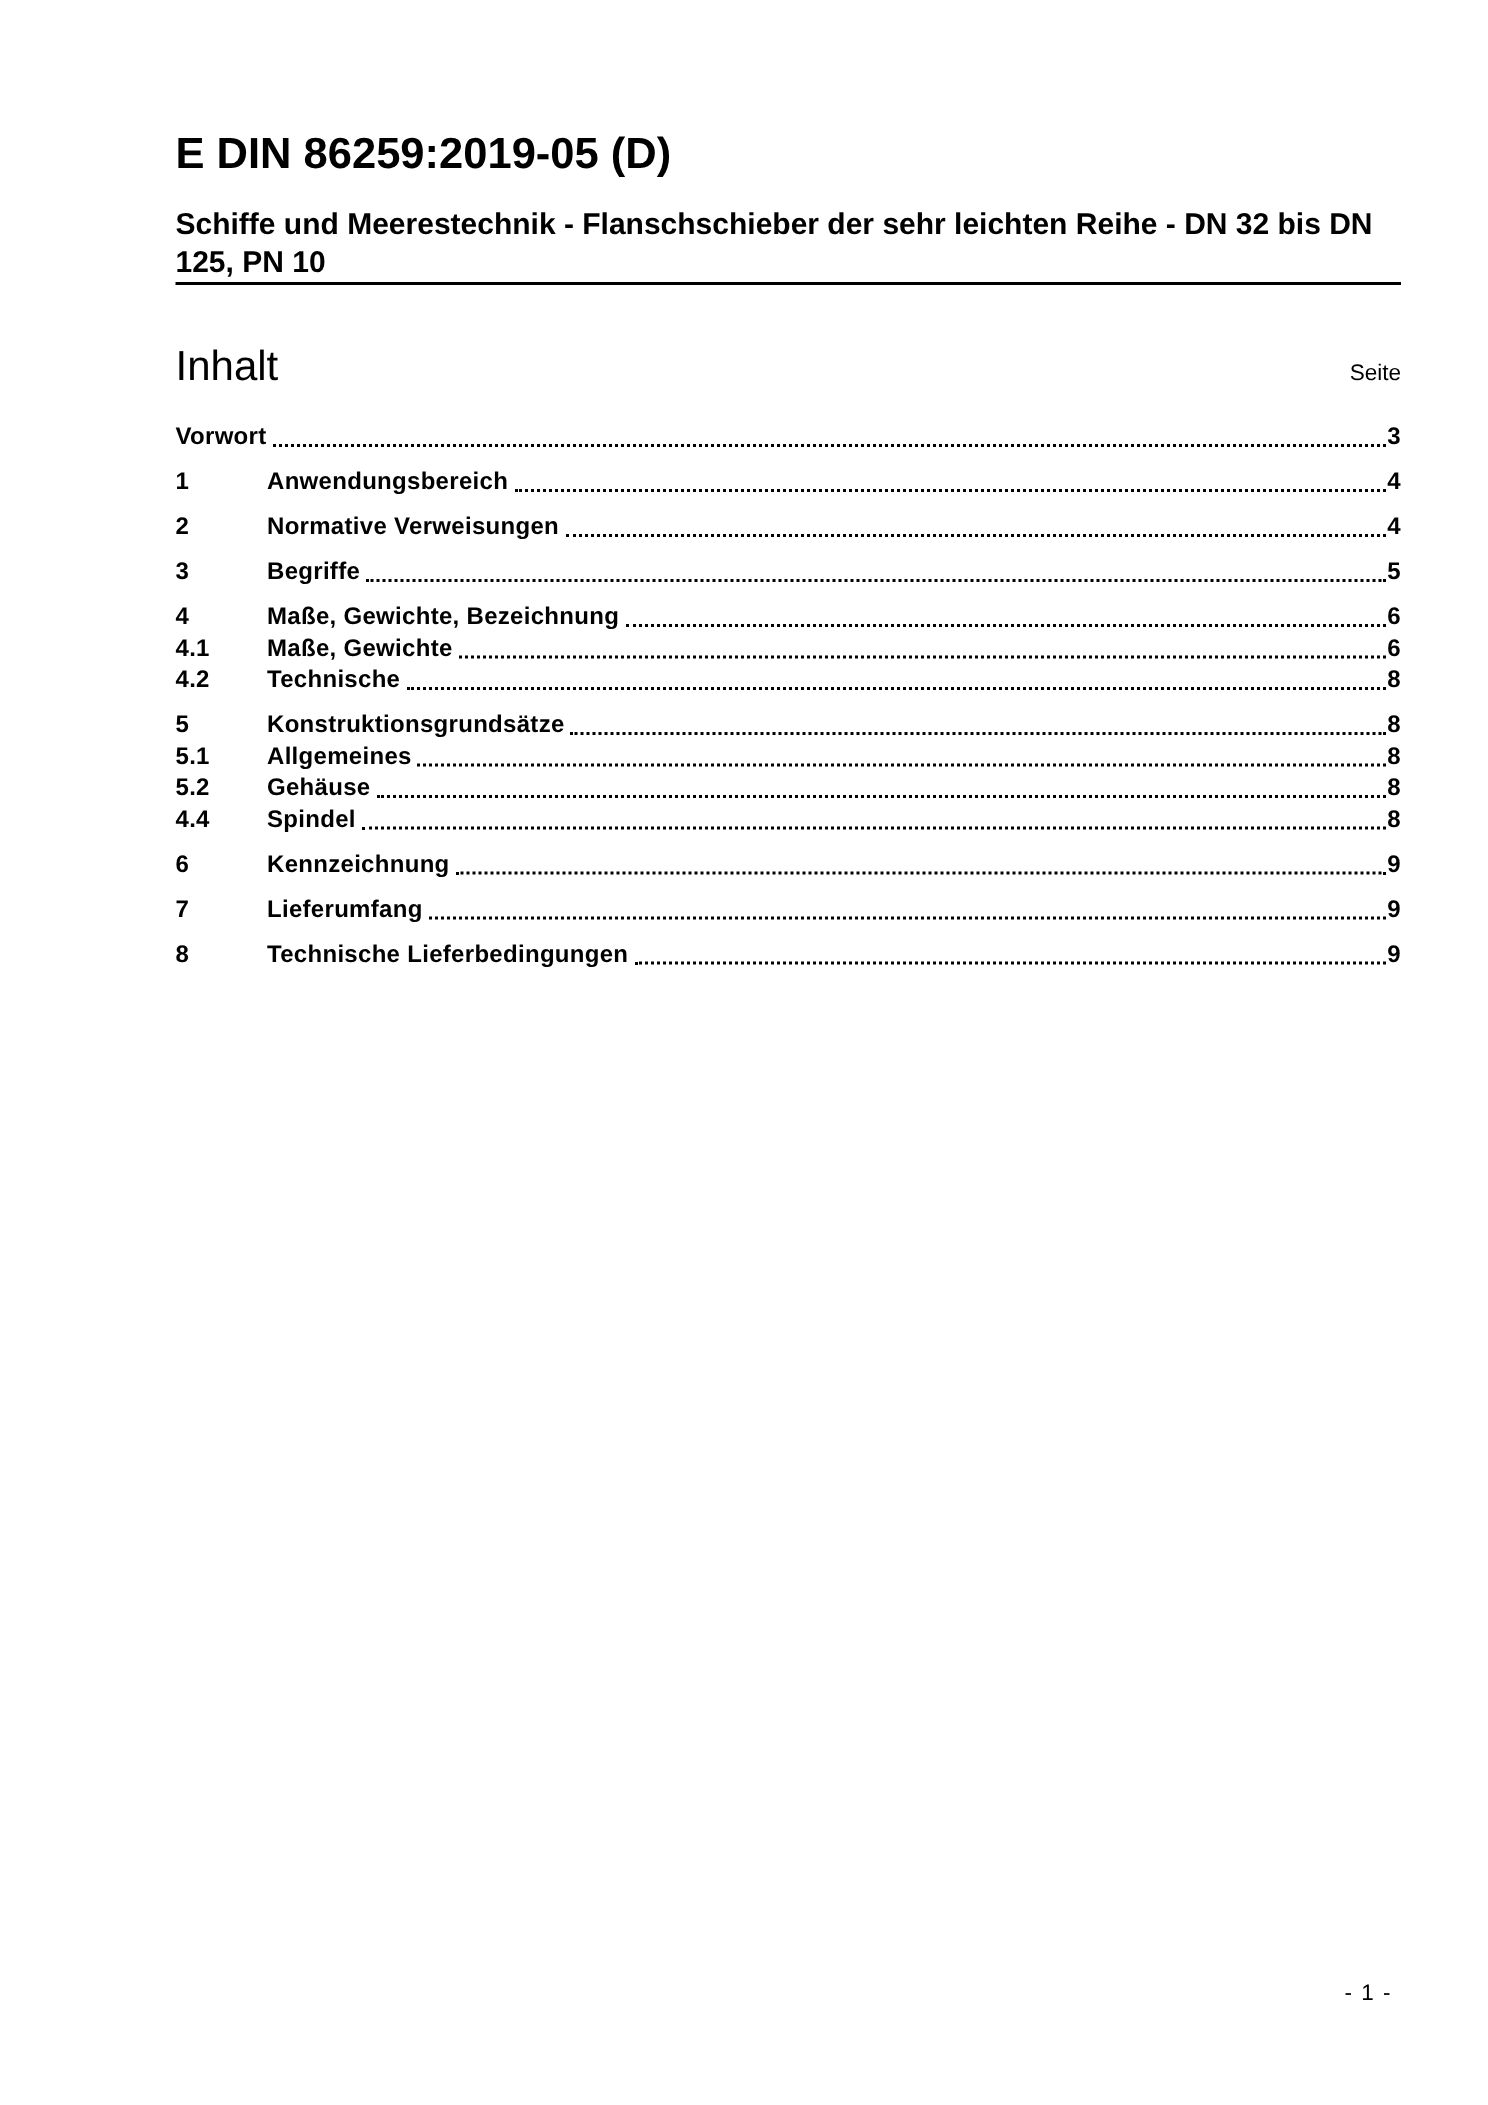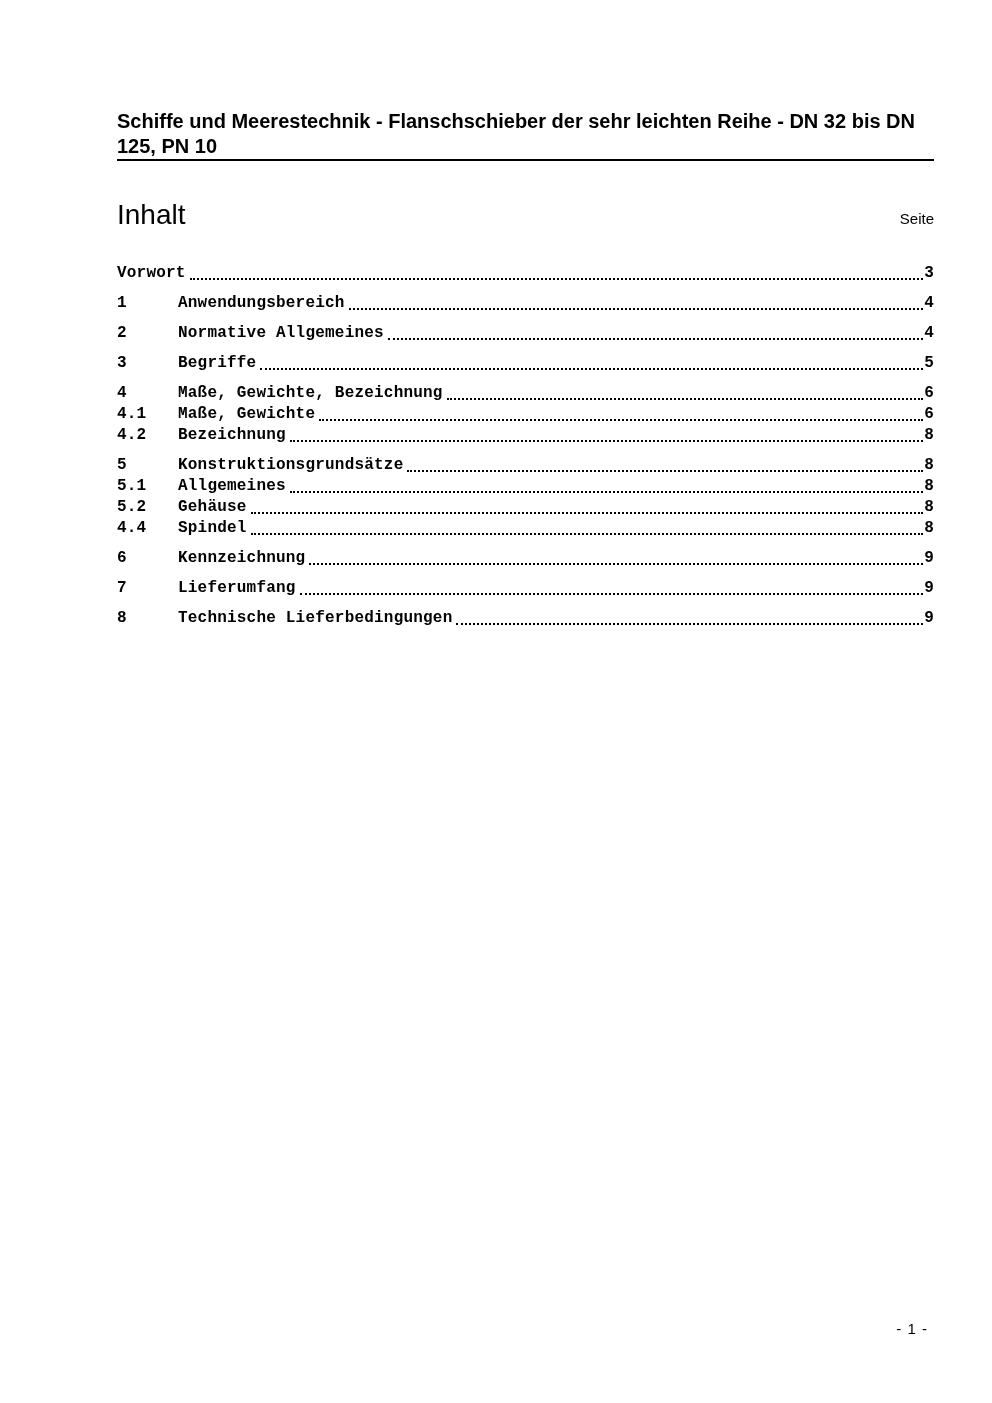--- a/index.html
+++ b/index.html
@@ -53,22 +53,22 @@
   .toc-heading {
     font-size: 28px;
     font-weight: 400;
     line-height: 30px;
   }
   .seite-label {
     font-size: 15px;
     font-weight: 400;
   }
   .toc {
-    margin-top: 33px;
-    font-family: Liberation Mono, monospace;
+    margin-top: 22px;
+    font-family: Liberation Sans, sans-serif;
     font-weight: 700;
     font-size: 16px;
     letter-spacing: 0.2px;
   }
   .toc-group {
     margin-bottom: 9px;
   }
   .toc-group:last-child {
     margin-bottom: 0;
   }
@@ -105,20 +105,21 @@
     font-weight: 400;
     letter-spacing: 1px;
   }
 </style>
 </head>
 <body>
 
 <div class="page">
   <div class="content">
 
+    <div class="doc-title">E DIN 86259:2019-05 (D)</div>
 
 
     <div class="doc-subtitle">Schiffe und Meerestechnik - Flanschschieber der sehr leichten Reihe - DN 32 bis DN 125, PN 10</div>
 
     <div class="toc-header">
       <div class="toc-heading">Inhalt</div>
       <div class="seite-label">Seite</div>
     </div>
 
     <div class="toc">
@@ -134,21 +135,21 @@
   <div class="toc-row">
     <span class="toc-num">1</span>
     <span class="toc-title">Anwendungsbereich</span>
     <span class="toc-leader"></span>
     <span class="toc-page">4</span>
   </div>
 </div>
         <div class="toc-group">
   <div class="toc-row">
     <span class="toc-num">2</span>
-    <span class="toc-title">Normative Allgemeines</span>
+    <span class="toc-title">Normative Verweisungen</span>
     <span class="toc-leader"></span>
     <span class="toc-page">4</span>
   </div>
 </div>
         <div class="toc-group">
   <div class="toc-row">
     <span class="toc-num">3</span>
     <span class="toc-title">Begriffe</span>
     <span class="toc-leader"></span>
     <span class="toc-page">5</span>
@@ -164,21 +165,21 @@
 
   <div class="toc-row">
     <span class="toc-num">4.1</span>
     <span class="toc-title">Maße, Gewichte</span>
     <span class="toc-leader"></span>
     <span class="toc-page">6</span>
   </div>
 
   <div class="toc-row">
     <span class="toc-num">4.2</span>
-    <span class="toc-title">Bezeichnung</span>
+    <span class="toc-title">Technische</span>
     <span class="toc-leader"></span>
     <span class="toc-page">8</span>
   </div>
 </div>
         <div class="toc-group">
   <div class="toc-row">
     <span class="toc-num">5</span>
     <span class="toc-title">Konstruktionsgrundsätze</span>
     <span class="toc-leader"></span>
     <span class="toc-page">8</span>

